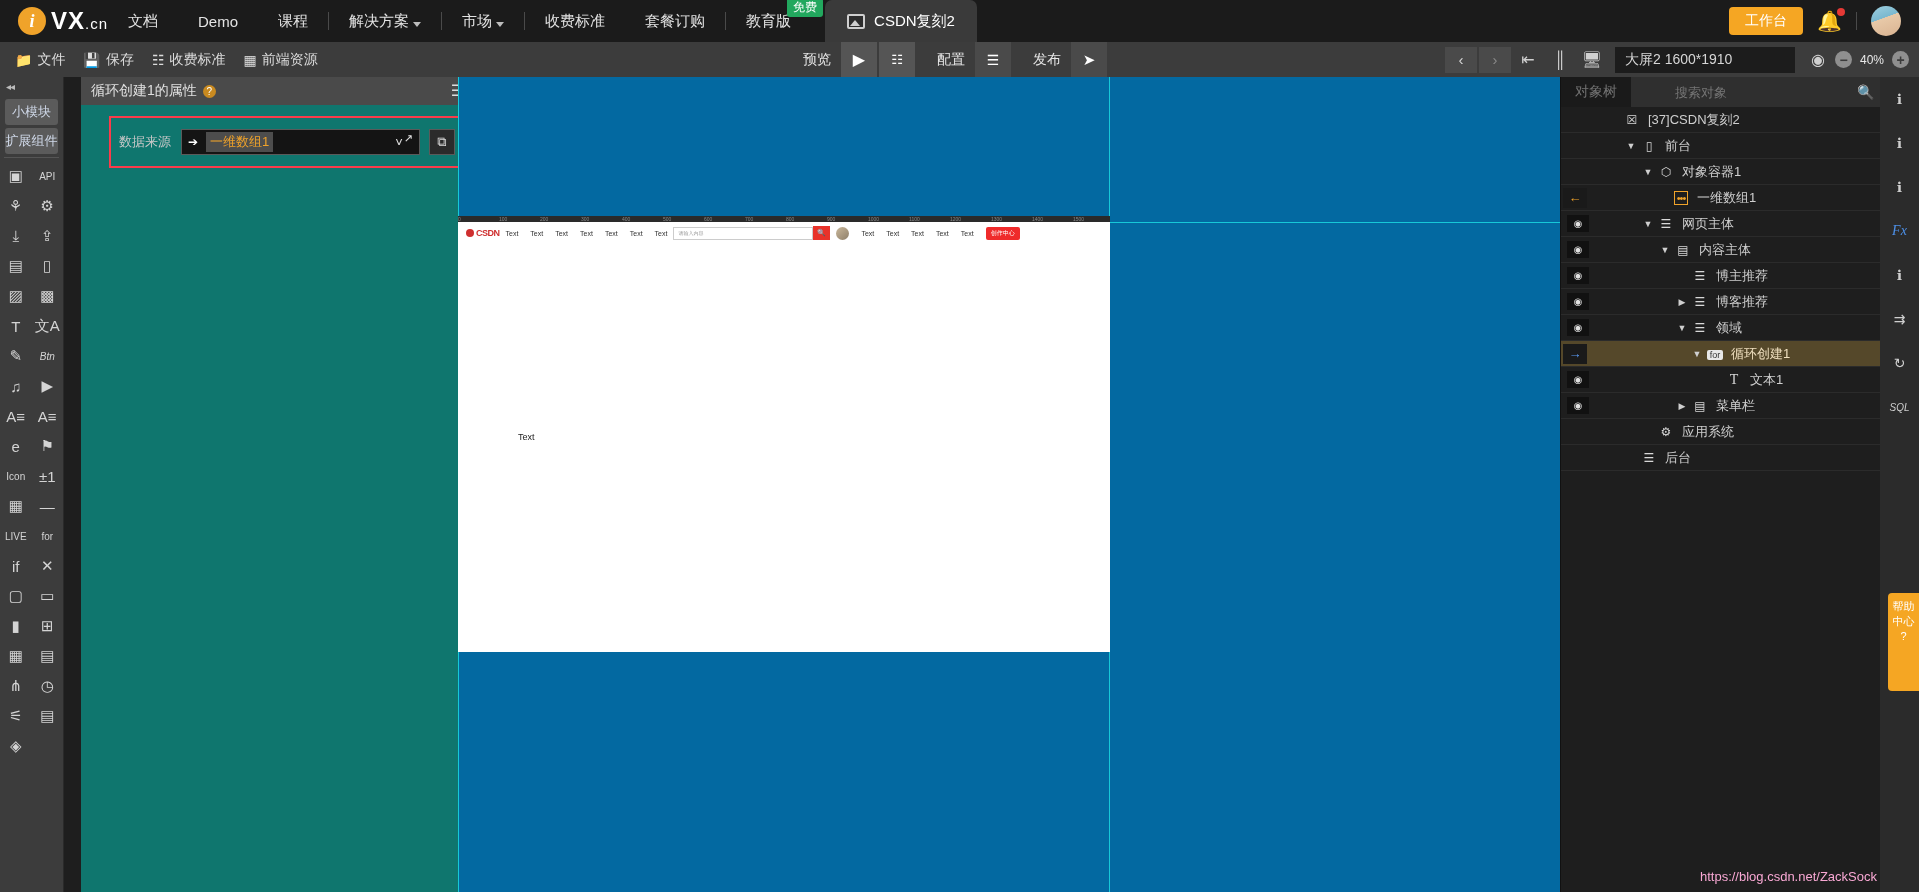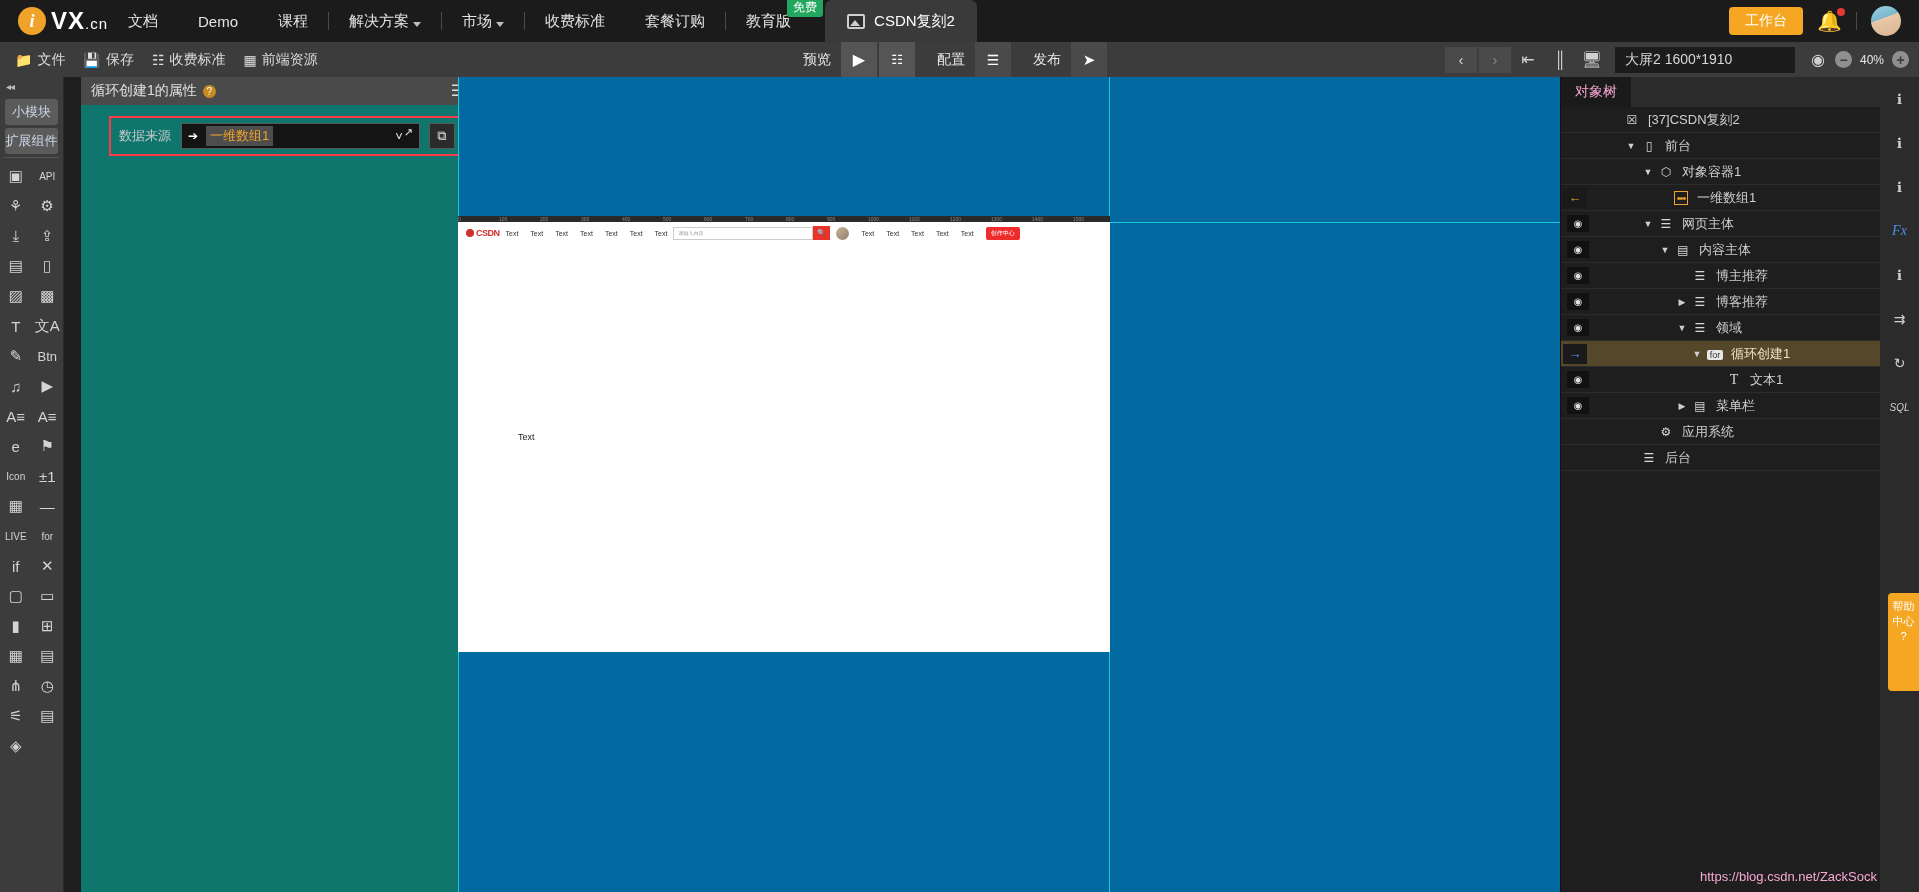--- a/index.html
+++ b/index.html
@@ -71,21 +71,21 @@
     color:#d4d4d4; font-size:15px; cursor:pointer;}
   .rail-div { height:1px; background:#555; margin:3px 4px;}
 
   
   #props { position:absolute; left:64px; top:77px; width:394px; height:815px; background:#0f766e;margin-left:17px;}
   .props-head { height:28px; background:#4a4a4a; display:flex; align-items:center;
     padding:0 10px; color:#e0e0e0; font-size:14px;}
   .qmark { width:13px; height:13px; border-radius:50%; background:#c98a20; color:#fff;
     font-size:10px; display:inline-flex; align-items:center; justify-content:center; margin-left:6px;}
   .burger { margin-left:auto; color:#ddd; font-size:16px; cursor:pointer; line-height:0.85;}
-  .hl-box { margin:11px 10px 0 28px; border:2px solid #fb3b4a; padding:5px 8px;
+  .hl-box { margin:11px 10px 0 28px; border:2px solid #fb3b4a; padding:11px 8px;
     display:flex; align-items:center; }
   .prop-label { color:#c8c8c8; font-size:13px; margin-right:10px; }
   .prop-field { flex:1; height:26px; background:#141414; border:1px solid #5a5a5a;
     display:flex; align-items:center; padding:0 6px; position:relative; cursor:text;}
   .cursor-ico { color:#fff; font-size:12px; margin-right:8px; }
   .val-chip { background:#4d4d4d; color:#f0a32a; font-size:13px; padding:1px 4px; }
   .chev { margin-left:auto; color:#e2e2e2; font-size:13px; }
   .arrow-out { color:#e2e2e2; font-size:11px; margin-left:1px; align-self:flex-start; margin-top:2px;}
   .copybtn { width:26px; height:26px; background:#2b2b2b; border:1px solid #5a5a5a;
     margin-left:9px; display:flex; align-items:center; justify-content:center;
@@ -110,21 +110,21 @@
     display:flex; align-items:center; justify-content:center;}
   .mini-av { width:13px; height:13px; border-radius:50%; margin:0 6px;
     background:linear-gradient(140deg,#c9b79a,#8e7f6a);}
   .mini-red { background:#ef2b2b; color:#fff; font-size:6px; padding:2px 5px; margin-left:6px; border-radius:2px;}
   .page-text { position:absolute; left:60px; top:210px; font-size:9px; color:#222;}
 
   
   #tree { position:absolute; left:1560px; top:77px; width:320px; height:815px; background:#1e1e1e;
     border-left:1px solid #111;}
   .tree-head { height:30px; display:flex; align-items:stretch; background:#2b2b2b;}
-  .tree-tab { background:#1a1a1a; color:#f9a8d4; font-size:14px; display:flex;
+  .tree-tab { background:#1a1a1a; color:#737373; font-size:14px; display:flex;
     align-items:center; padding:0 14px; cursor:pointer;}
   .tree-search { flex:1; display:flex; align-items:center; background:#2f2f2f; }
   .tree-search input { flex:1; background:transparent; border:0; outline:none;
     color:#b9b9b9; font-size:13px; padding-left:44px;
     font-family:"Liberation Sans",sans-serif;}
   .tree-sico { width:28px; color:#d2d2d2; font-size:14px; text-align:center; cursor:pointer;}
   .trow { height:26px; display:flex; align-items:center; border-bottom:1px solid #2b2b2b;
     color:#cfcfcf; font-size:13px; cursor:pointer; position:relative;}
   .trow.sel { background:#55482a; }
   .eye { width:22px; height:17px; background:#111; margin-left:6px; display:flex;
@@ -264,21 +264,21 @@
       <div class="rail-cell">⚙</div>
       <div class="rail-cell">⤓</div>
       <div class="rail-cell">⇪</div>
       <div class="rail-cell">▤</div>
       <div class="rail-cell">▯</div>
       <div class="rail-cell">▨</div>
       <div class="rail-cell">▩</div>
       <div class="rail-cell">T</div>
       <div class="rail-cell">文A</div>
       <div class="rail-cell">✎</div>
-      <div class="rail-cell" style="font-size: 13px;">Btn</div>
+      <div class="rail-cell" style="font-size: 10px; font-style: italic;">Btn</div>
       <div class="rail-cell">♫</div>
       <div class="rail-cell">▶</div>
       <div class="rail-cell">A≡</div>
       <div class="rail-cell">A≡</div>
       <div class="rail-cell">e</div>
       <div class="rail-cell">⚑</div>
       <div class="rail-cell" style="font-size: 10px;">Icon</div>
       <div class="rail-cell">±1</div>
       <div class="rail-cell">▦</div>
       <div class="rail-cell">—</div>
@@ -369,20 +369,24 @@
         </span>
       <span class="mini-red">创作中心</span>
     </div>
     <div class="page-text">Text</div>
   </div>
 </div>
 
 <div id="tree">
   <div class="tree-head">
     <div class="tree-tab">对象树</div>
+    <div class="tree-search">
+      <input type="text" placeholder="搜索对象" style="">
+      <div class="tree-sico">🔍</div>
+    </div>
   </div>
   <div id="tree-rows">
       <div class="trow">
         <div class="eye-sp"></div>
         <div style="width: 17px; flex: 0 0 auto;"></div>
         <div class="tw"></div>
         <div class="ticon">☒</div>
         <div class="tlabel">[37]CSDN复刻2</div>
       </div>
       <div class="trow">

